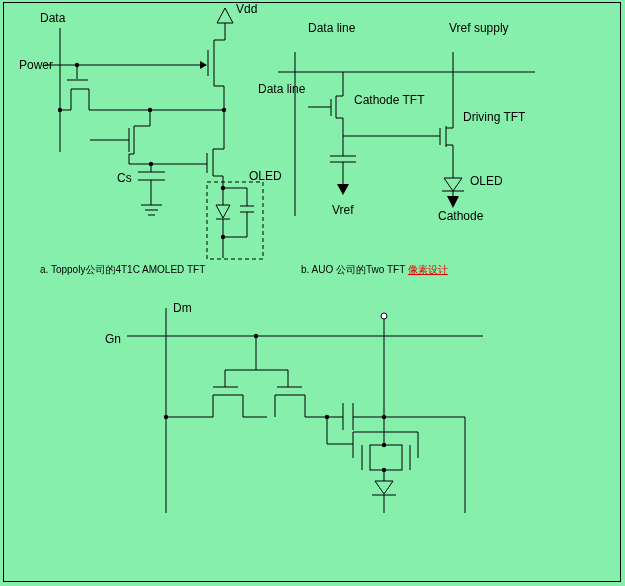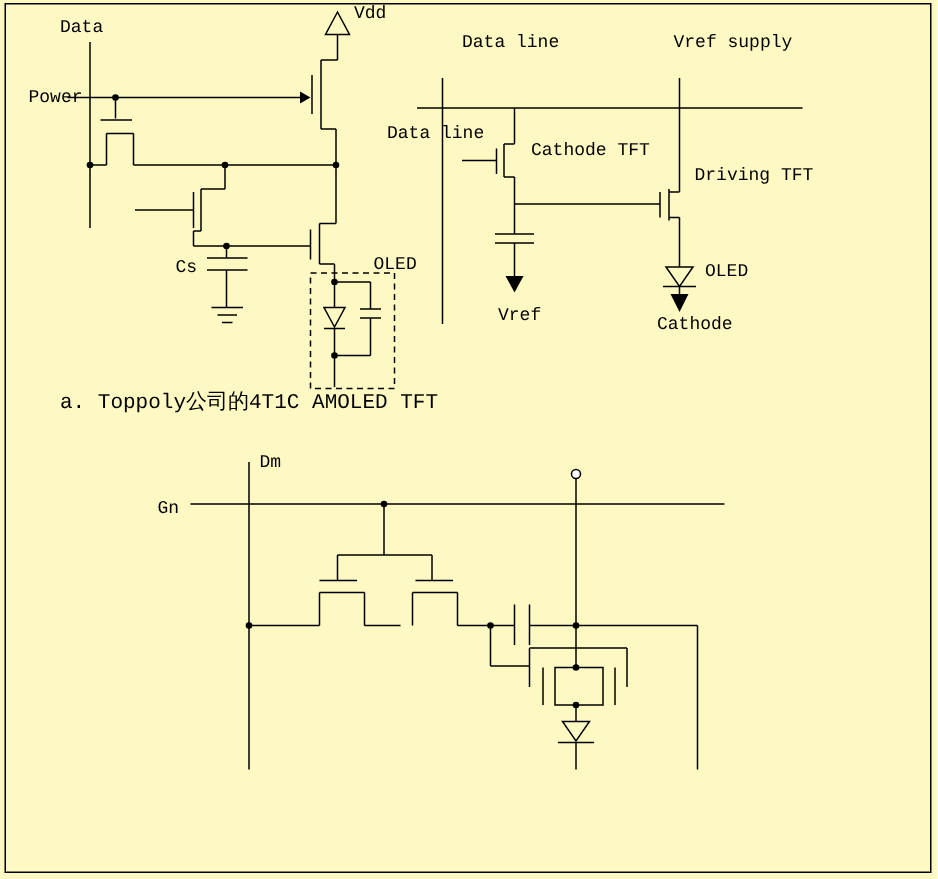--- a/index.html
+++ b/index.html
@@ -1,27 +1,27 @@
 <!DOCTYPE html>
 <html><head>
 <meta charset="utf-8">
 <style>
   html,body{margin:0;padding:0;background:#ffffff;}
   #figure{
-    position:relative;width:625px;height:586px;background:#fef9c3;
-    font-family:Liberation Mono, monospace;color:#000;
+    position:relative;width:625px;height:586px;background:#86efac;
+    font-family:Liberation Sans, sans-serif;color:#000;
     overflow:hidden;
   }
   #border-rect{
     position:absolute;left:3px;top:2px;width:618px;height:580px;
     border:1px solid #000;box-sizing:border-box;
   }
   svg{position:absolute;left:0;top:0;}
   .lbl{position:absolute;font-size:12px;line-height:13px;white-space:nowrap;}
-  .cap{position:absolute;font-size:14px;line-height:15px;white-space:nowrap;}
+  .cap{position:absolute;font-size:10px;line-height:15px;white-space:nowrap;}
   .link{color:#e60000;text-decoration:underline;cursor:pointer;}
   .fig-cap{
     position:absolute;font-size:16px;line-height:18px;font-weight:bold;
     color:#cc0000;white-space:nowrap;
   }
   .wire{stroke:#000;stroke-width:1;fill:none;}
   .dashedbox{stroke:#000;stroke-width:1;fill:none;stroke-dasharray:4 3;}
   .outline{stroke:#000;stroke-width:1;fill:none;}
   .solid{fill:#000;stroke:none;}
 </style>
@@ -119,17 +119,18 @@
   <span class="cap" style="left:40px;top:262px">a. Toppoly公司的4T1C AMOLED TFT</span>
 
   <span class="lbl" style="left:308px;top:22px">Data line</span>
   <span class="lbl" style="left:449px;top:22px">Vref supply</span>
   <span class="lbl" style="left:258px;top:83px">Data line</span>
   <span class="lbl" style="left:354px;top:94px">Cathode TFT</span>
   <span class="lbl" style="left:463px;top:111px">Driving TFT</span>
   <span class="lbl" style="left:470px;top:175px">OLED</span>
   <span class="lbl" style="left:332px;top:204px">Vref</span>
   <span class="lbl" style="left:438px;top:210px">Cathode</span>
+  <span class="cap" style="left:301px;top:262px"><span>b. AUO 公司的Two TFT </span><span class="link">像素设计</span></span>
 
   <span class="lbl" style="left:173px;top:302px">Dm</span>
   <span class="lbl" style="left:105px;top:333px">Gn</span>
 
 </div>
 
 </body></html>

